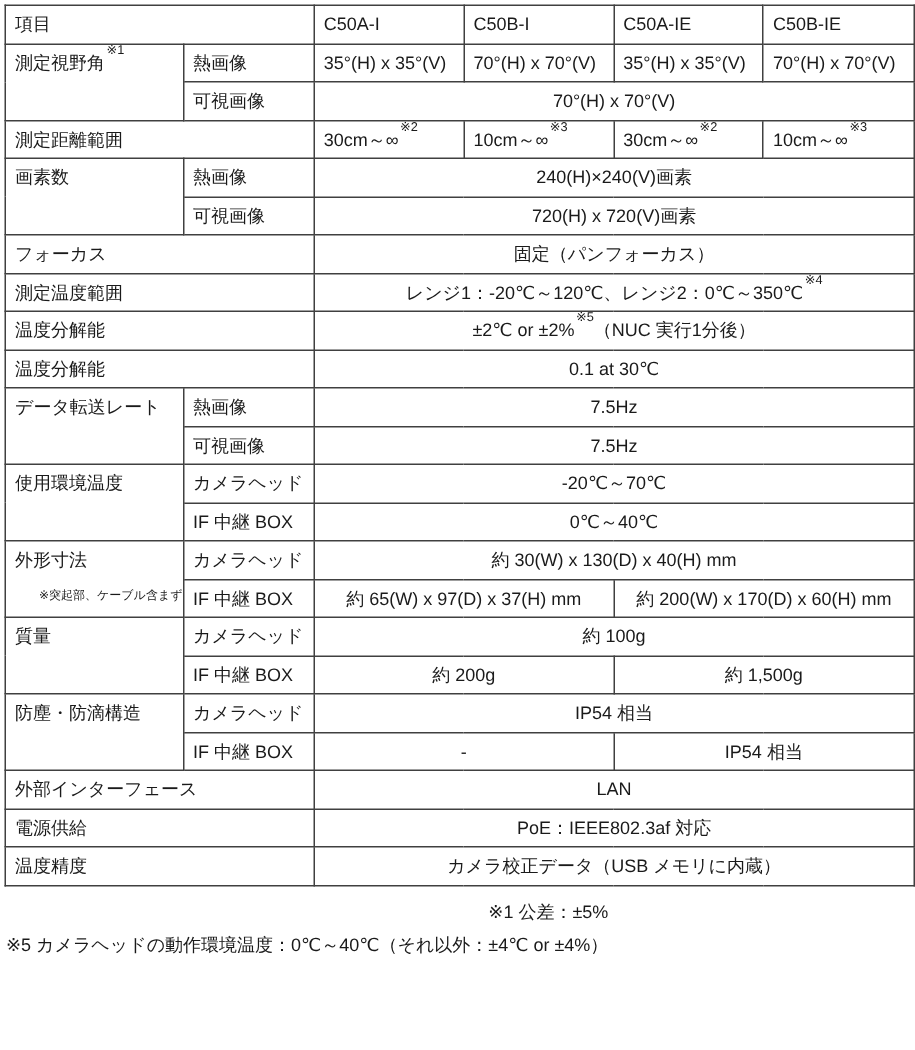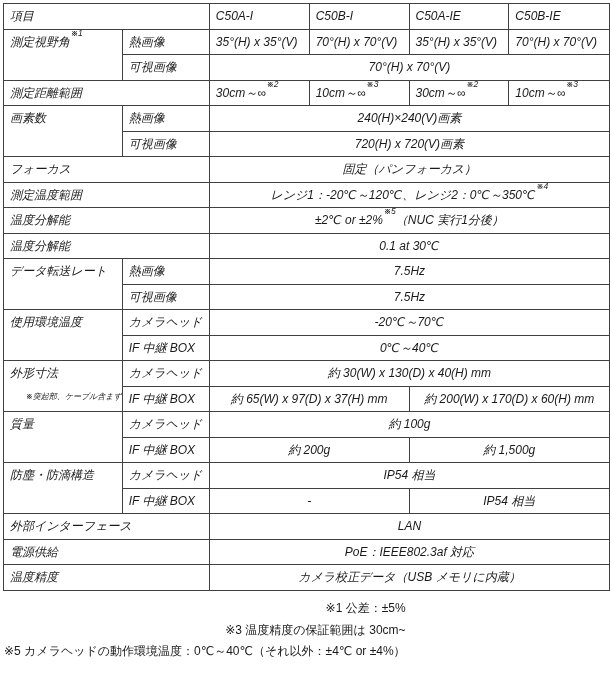--- a/index.html
+++ b/index.html
@@ -4,21 +4,21 @@
 <style>
   html,body { margin:0; padding:0; }
   body {
     width:610px; height:700px; background:#ffffff; position:relative;
     font-family:"Liberation Sans","DejaVu Sans",sans-serif;
     color:#1a1a1a; overflow:hidden;
   }
   .page { position:absolute; inset:0; }
   table.spec {
     position:absolute; left:3px; top:3px;
-    border-collapse:collapse; table-layout:fixed;font-style:italic;
+    border-collapse:collapse; table-layout:fixed;
   }
   td {
     border:1px solid #404040;
     font-size:12px;
     height:24.5px; line-height:24.5px;
     padding:0; vertical-align:top;
     white-space:nowrap; overflow:hidden;
     background:#ffffff;
   }
   td.left   { text-align:left; padding-left:6px; }
@@ -150,16 +150,15 @@
           <td colspan="4" class="center"><span>PoE：IEEE802.3af 対応</span></td>
         </tr>
         <tr>
           <td colspan="2" class="left"><span>温度精度</span></td>
           <td colspan="4" class="center"><span>カメラ校正データ（USB メモリに内蔵）</span></td>
         </tr>
       </tbody>
   </table>
   <div class="footnotes">
       <div class="footnote">※1 公差：±5%</div>
-      <div class="footnote">※3 温度精度の保証範囲は 30cm~</div>
       <div class="footnote">※5 カメラヘッドの動作環境温度：0℃～40℃（それ以外：±4℃ or ±4%）</div>
     </div>
 </div>
 
 </body></html>

